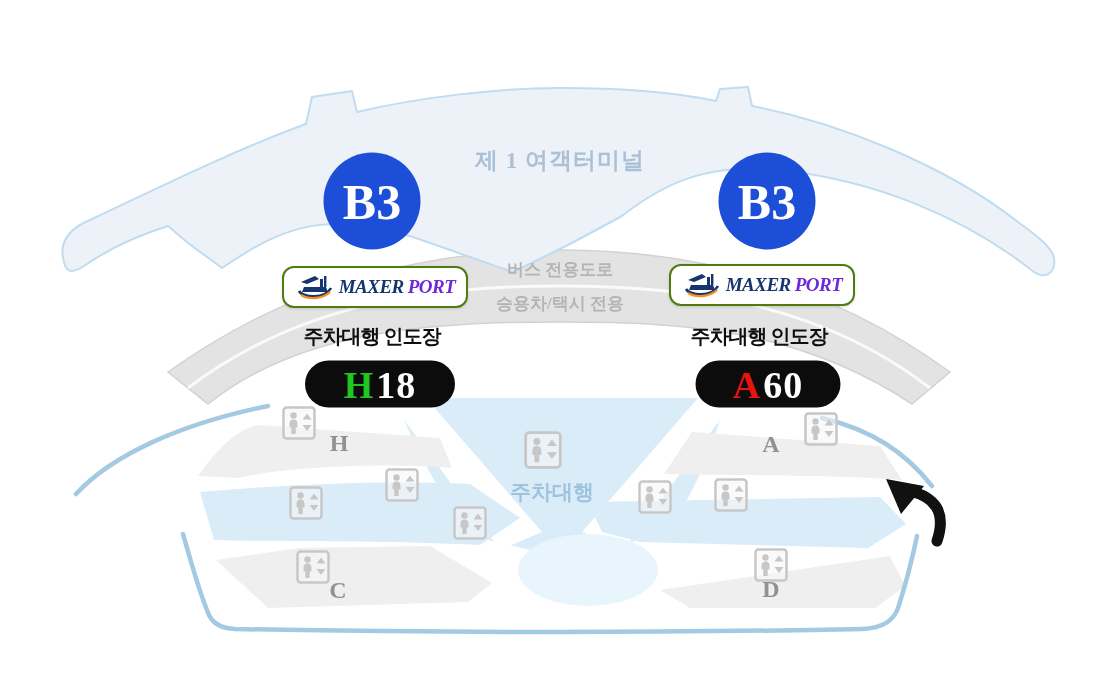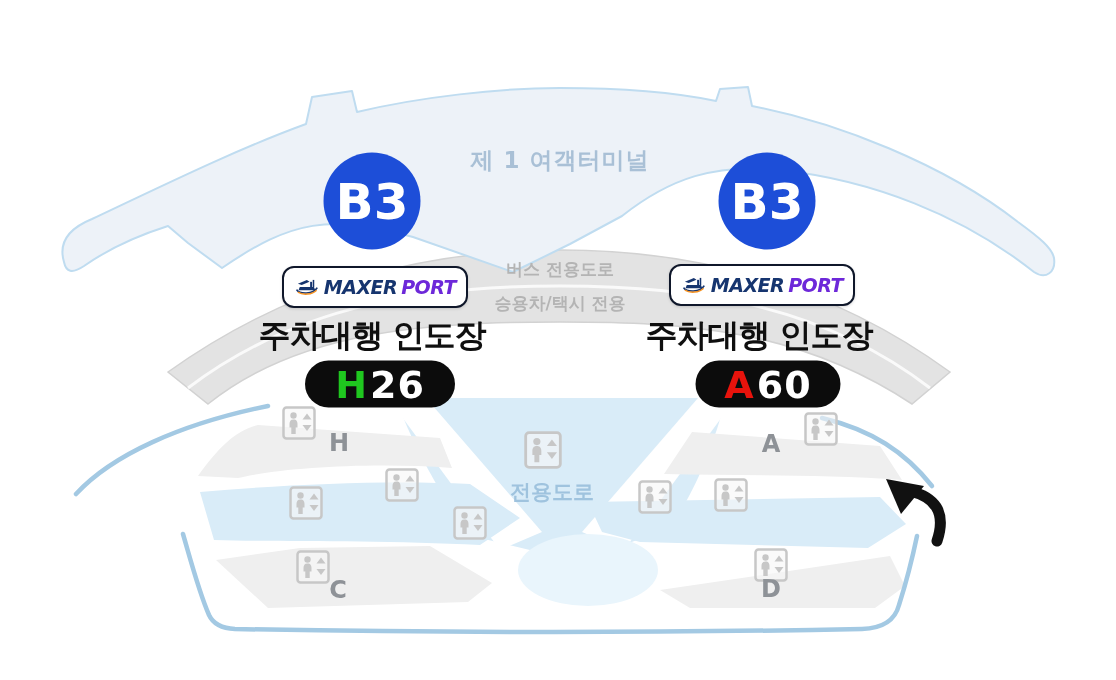--- a/index.html
+++ b/index.html
@@ -2,42 +2,42 @@
 <html><head>
 <meta charset="utf-8">
 <style>
   html,body{margin:0;padding:0;background:#fff;}
   .stage{
     position:relative;width:1116px;height:680px;overflow:hidden;background:#ffffff;
     font-family:"DejaVu Sans","Liberation Sans",sans-serif;
   }
   .map-svg{position:absolute;left:0;top:0;z-index:1;}
   .ov{position:absolute;z-index:2;}
-  .center{transform:translate(-50%,-50%);}
+  .center{transform:translate(-50%,-50%);font-family:Liberation Serif, serif;}
 
   .terminal-label{color:#a9c0d6;font-size:23px;font-weight:700;letter-spacing:1px;white-space:nowrap;}
   .road-label{color:#b4b4b4;font-size:17px;font-weight:700;white-space:nowrap;}
   .traffic-label{color:#9fc3de;font-size:21px;font-weight:700;white-space:nowrap;}
   .section-letter{color:#8e9297;font-size:24px;font-weight:700;}
 
   .floor-circle{
     width:97px;height:97px;border-radius:50%;background:#1d4ed8;color:#ffffff;
     display:flex;align-items:center;justify-content:center;
     font-size:50px;font-weight:800;letter-spacing:0px;
   }
   .brand-badge{
-    height:42px;background:#ffffff;border:2px solid #0f172a;border-radius:12px;
+    height:42px;background:#ffffff;border:2px solid #4d7c0f;border-radius:12px;
     box-shadow:0 1px 3px rgba(0,0,0,.14);
     display:flex;align-items:center;justify-content:center;gap:4px;padding:0 10px;box-sizing:border-box;
   }
   .brand-word{font-size:19px;font-weight:800;font-style:italic;letter-spacing:-0.5px;white-space:nowrap;}
   .brand-maxer{color:#16356f;}
   .brand-port{color:#6d28d9;}
 
-  .pickup-label{color:#0f0f0f;font-size:32px;font-weight:800;letter-spacing:-1px;white-space:nowrap;}
+  .pickup-label{color:#0f0f0f;font-size:20px;font-weight:800;letter-spacing:-1px;white-space:nowrap;}
 
   .code-badge{
     height:47px;background:#0c0c0c;border-radius:24px;
     display:flex;align-items:center;justify-content:center;
     font-size:38px;font-weight:800;padding:0 22px;box-sizing:border-box;
   }
   .code-number{color:#ffffff;margin-left:3px;letter-spacing:1px;}
 
   .elev{position:absolute;z-index:2;}
 </style>
@@ -141,21 +141,21 @@
     </svg>
   <svg class="elev" style="left:754px;top:548px" width="34" height="34">
       <use href="#elev"></use>
     </svg>
 
   <div class="ov center terminal-label" style="left:560px;top:160px">제 1 여객터미널</div>
 
   <div class="ov center road-label" style="left:560px;top:269px">버스 전용도로</div>
   <div class="ov center road-label" style="left:560px;top:303px">승용차/택시 전용</div>
 
-  <div class="ov center traffic-label" style="left:552px;top:492px">전용도로</div>
+  <div class="ov center traffic-label" style="left:552px;top:492px">주차대행</div>
 
   <div class="ov center section-letter" style="left:339px;top:443px">H</div>
   <div class="ov center section-letter" style="left:771px;top:444px">A</div>
   <div class="ov center section-letter" style="left:338px;top:590px">C</div>
   <div class="ov center section-letter" style="left:771px;top:589px">D</div>
 
   <div class="ov center floor-circle" style="left:372px;top:201px">B3</div>
   <div class="ov center brand-badge" style="left:375px;top:287px;width:186px">
     <svg width="40" height="30" viewBox="0 0 40 30">
       <path d="M 4 19 C 8 26 30 27 36 16" fill="none" stroke="#16356f" stroke-width="2.6"></path>
@@ -164,21 +164,21 @@
       <rect x="25" y="7" width="3" height="8" fill="#16356f"></rect>
       <rect x="29" y="4" width="2.4" height="11" fill="#16356f"></rect>
       <path d="M 7 20 L 33 20 L 31 15 L 9 15 Z" fill="#16356f"></path>
     </svg>
     <span class="brand-word brand-maxer">MAXER</span>
       <span class="brand-word brand-port">PORT</span>
   </div>
   <div class="ov center pickup-label" style="left:372px;top:336px">주차대행 인도장</div>
   <div class="ov center code-badge" style="left:380px;top:384px;min-width:150px">
     <span style="color: rgb(31, 199, 31);">H</span>
-      <span class="code-number">26</span>
+      <span class="code-number">18</span>
   </div>
 
   <div class="ov center floor-circle" style="left:767px;top:201px">B3</div>
   <div class="ov center brand-badge" style="left:762px;top:285px;width:186px">
     <svg width="40" height="30" viewBox="0 0 40 30">
       <path d="M 4 19 C 8 26 30 27 36 16" fill="none" stroke="#16356f" stroke-width="2.6"></path>
       <path d="M 6 23 C 14 28 28 27 35 20" fill="none" stroke="#f59120" stroke-width="2.4"></path>
       <polygon points="6,10 20,4 24,7 12,12" fill="#16356f"></polygon>
       <rect x="25" y="7" width="3" height="8" fill="#16356f"></rect>
       <rect x="29" y="4" width="2.4" height="11" fill="#16356f"></rect>

